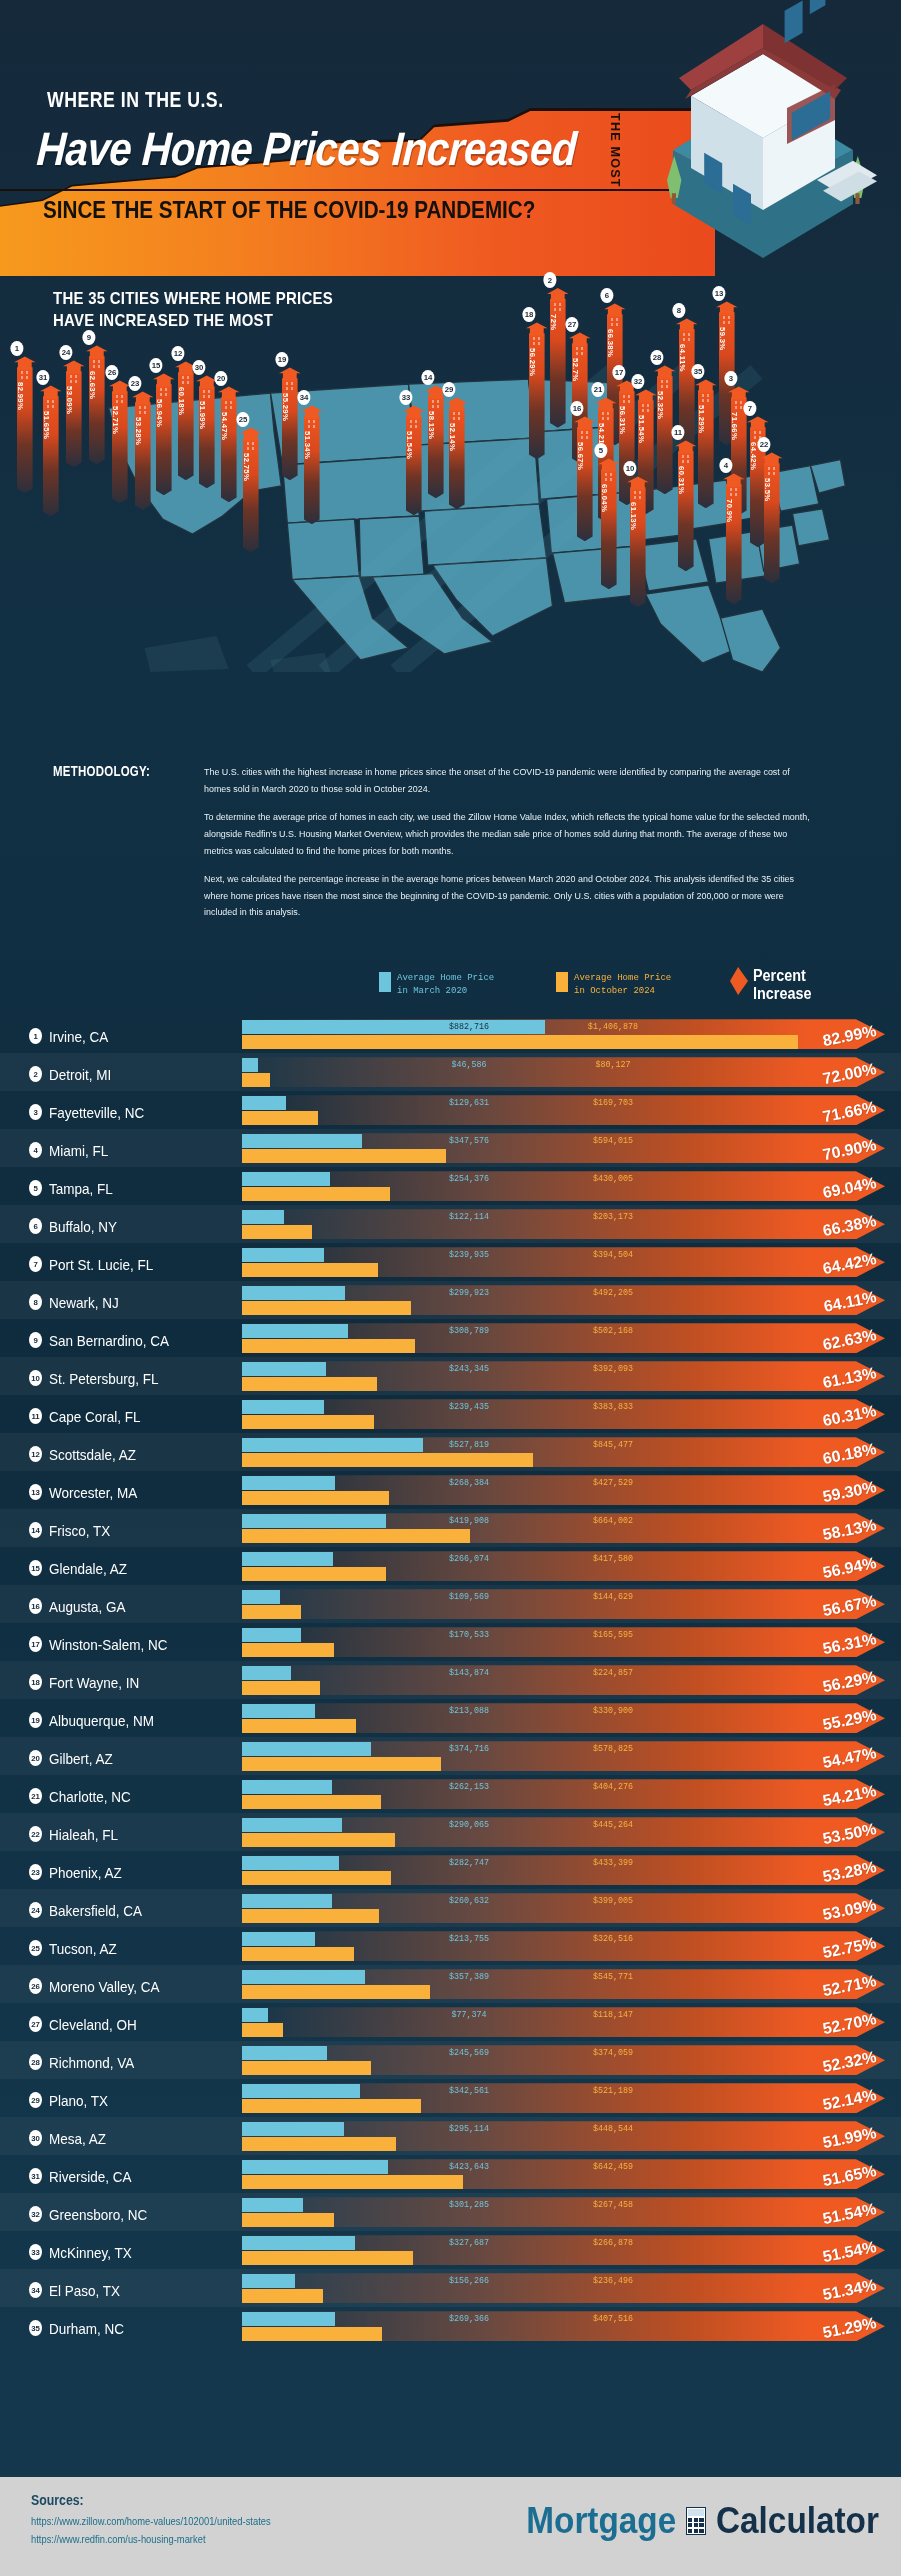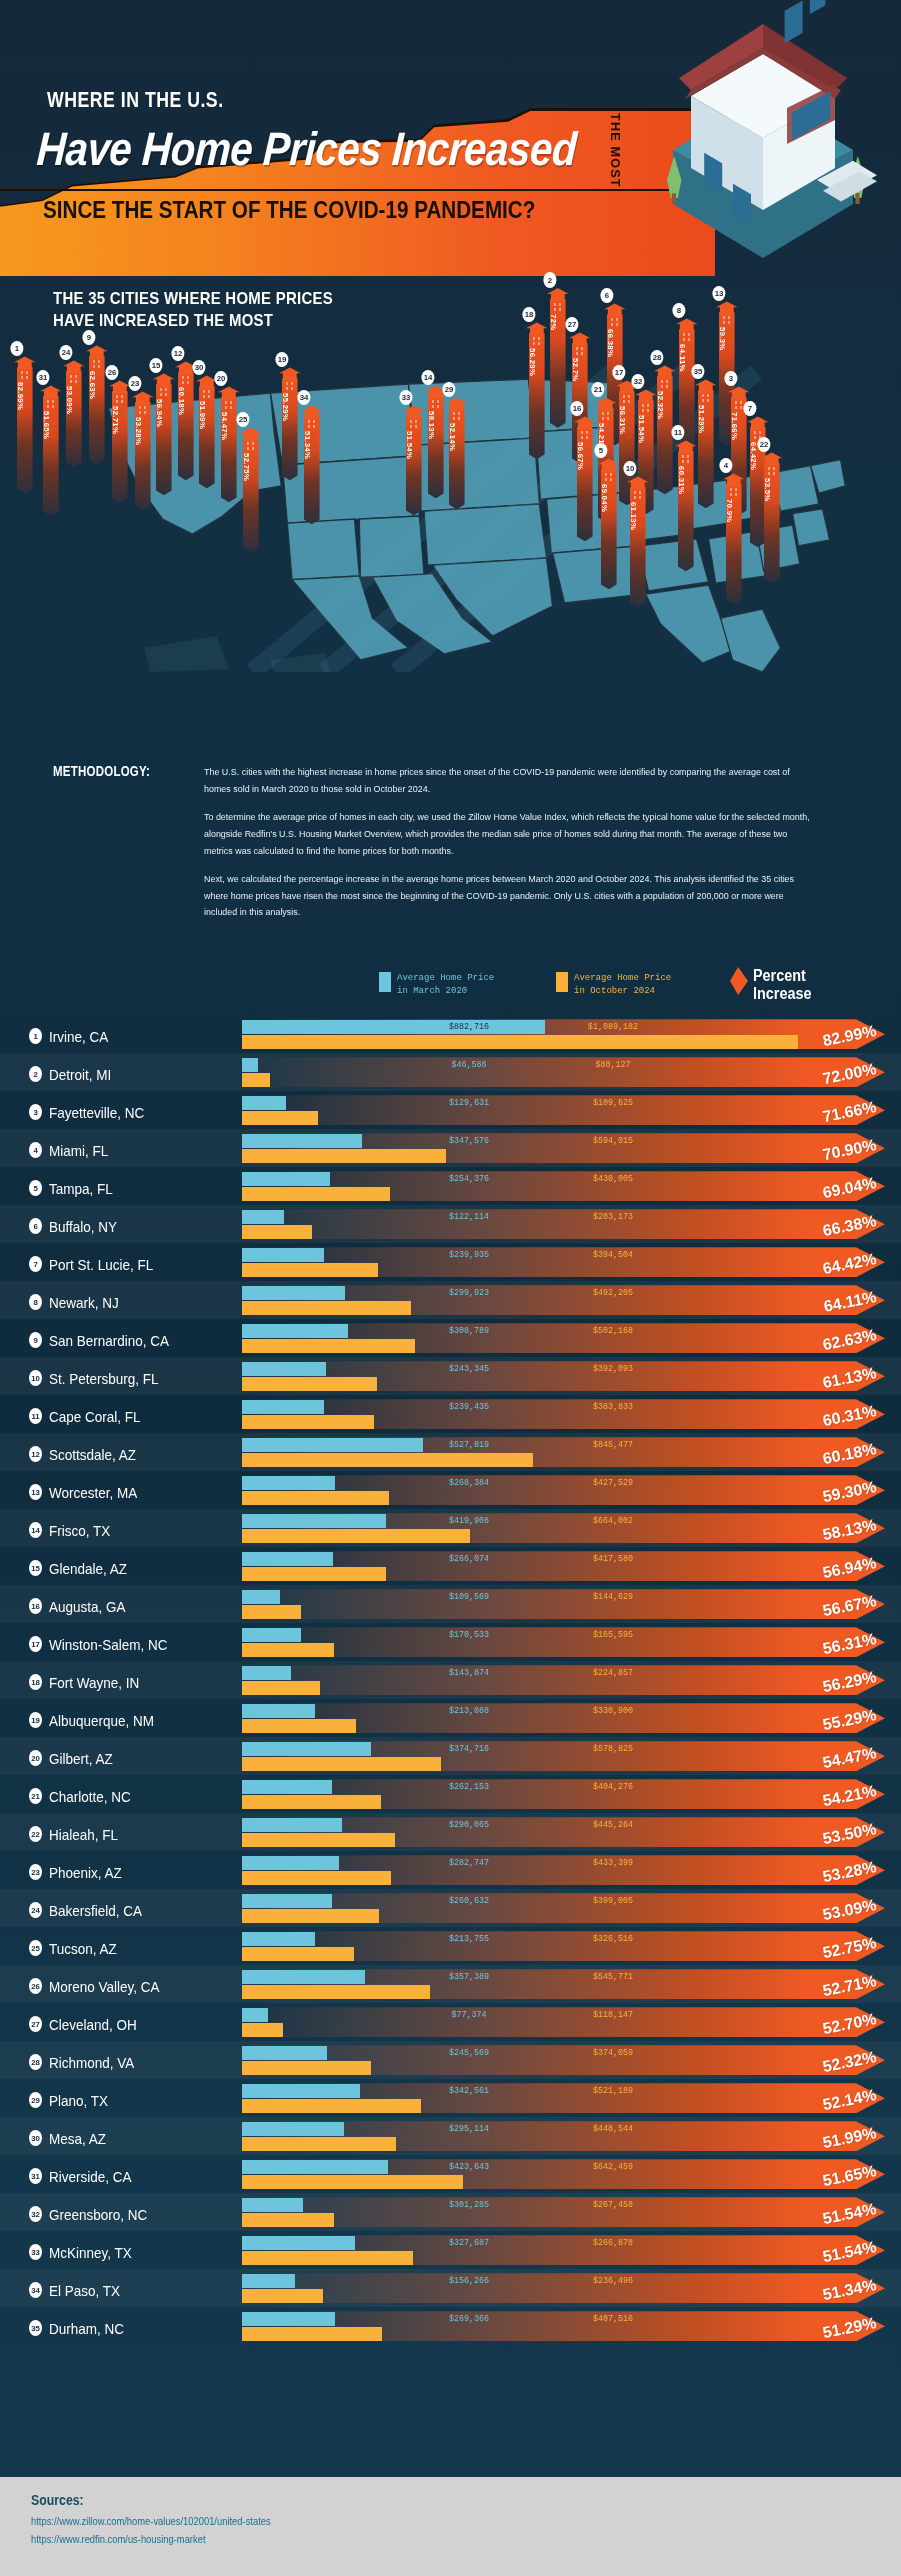--- a/index.html
+++ b/index.html
@@ -633,41 +633,41 @@
 </div>
 
 <div id="rows">
     <div class="row">
       <div class="ribbon"></div>
       <div class="rank">1</div>
       <div class="city">Irvine, CA</div>
       <div class="barT" style="width:303px"></div>
       <div class="barB" style="width:556px"></div>
       <div class="v1 inbar">$882,716</div>
-      <div class="v2">$1,089,182</div>
+      <div class="v2">$1,406,878</div>
       <div class="pctv">82.99%</div>
     </div>
     <div class="row even">
       <div class="ribbon"></div>
       <div class="rank">2</div>
       <div class="city">Detroit, MI</div>
       <div class="barT" style="width:16px"></div>
       <div class="barB" style="width:28px"></div>
       <div class="v1">$46,586</div>
       <div class="v2">$80,127</div>
       <div class="pctv">72.00%</div>
     </div>
     <div class="row">
       <div class="ribbon"></div>
       <div class="rank">3</div>
       <div class="city">Fayetteville, NC</div>
       <div class="barT" style="width:44px"></div>
       <div class="barB" style="width:76px"></div>
       <div class="v1">$129,631</div>
-      <div class="v2">$109,625</div>
+      <div class="v2">$169,703</div>
       <div class="pctv">71.66%</div>
     </div>
     <div class="row even">
       <div class="ribbon"></div>
       <div class="rank">4</div>
       <div class="city">Miami, FL</div>
       <div class="barT" style="width:120px"></div>
       <div class="barB" style="width:204px"></div>
       <div class="v1">$347,576</div>
       <div class="v2">$594,015</div>
@@ -982,14 +982,30 @@
       <div class="v1">$269,366</div>
       <div class="v2">$407,516</div>
       <div class="pctv">51.29%</div>
     </div>
   </div>
 
 <div id="footer">
   <div class="f-src">Sources:</div>
   <div class="f-link" id="fl1">https://www.zillow.com/home-values/102001/united-states</div>
   <div class="f-link" id="fl2">https://www.redfin.com/us-housing-market</div>
+  <div id="logo">
+    <span class="w1">Mortgage</span>
+    <span class="calcicon">
+      <i class="scr"></i>
+        <i></i>
+        <i></i>
+        <i></i>
+        <i></i>
+        <i></i>
+        <i></i>
+        <i></i>
+        <i></i>
+        <i></i>
+    </span>
+    <span class="w2">Calculator</span>
+  </div>
 </div>
 
 
 </body></html>

